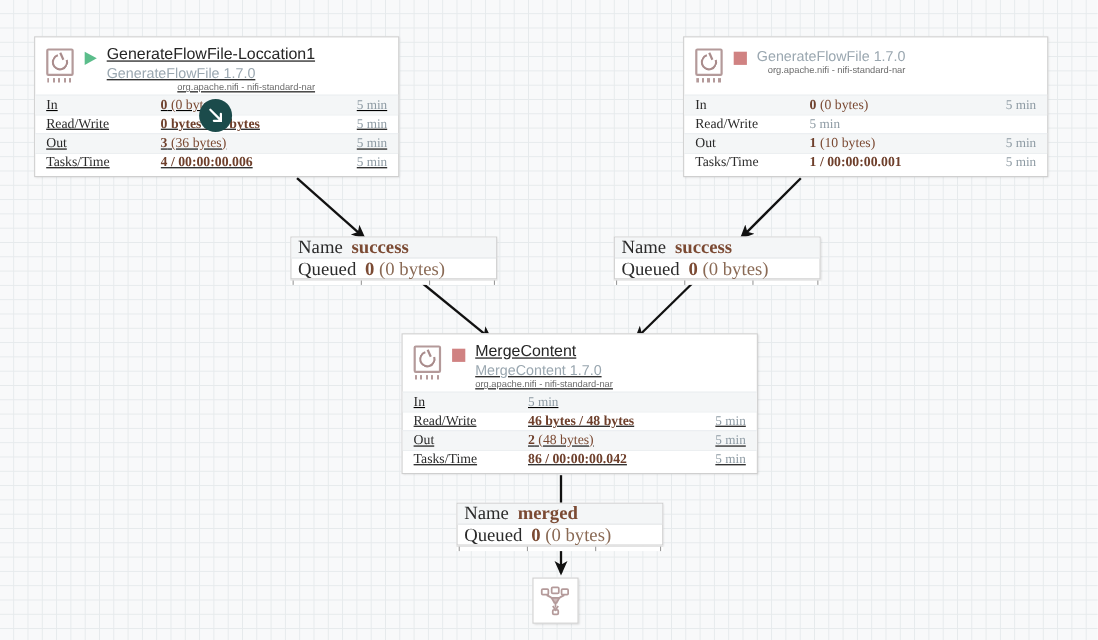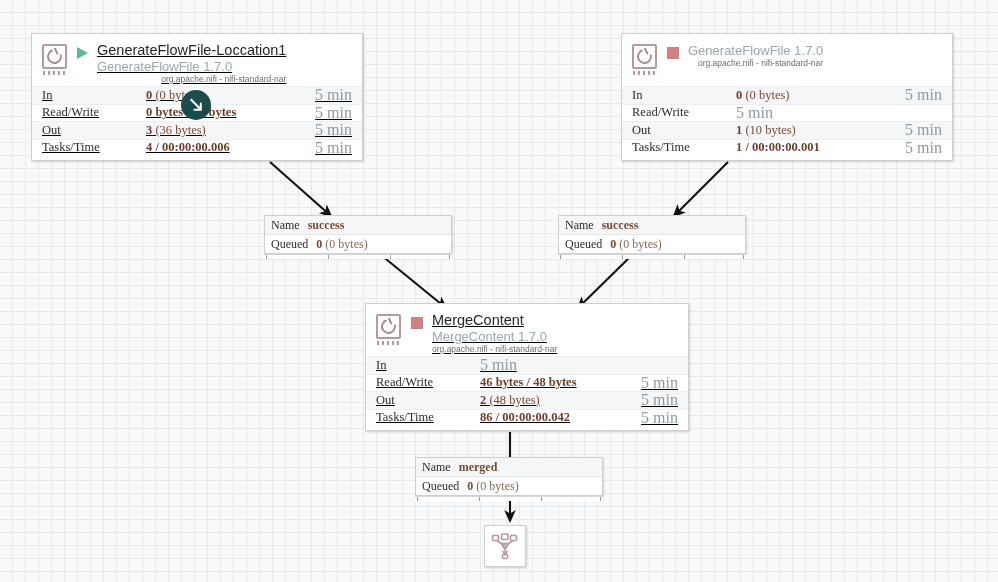--- a/index.html
+++ b/index.html
@@ -142,36 +142,36 @@
     flex: 1 1 auto;
     color: #7b4a33;
     white-space: nowrap;
     overflow: hidden;
   }
   .stat-value b { color: #6e3f2b; font-weight: bold; }
   .stat-time {
     flex: 0 0 auto;
     padding-right: 10px;
     color: #8d9aa3;
-    font-size: 16px;
+    font-size: 12px;
   }
 
   
   .connection {
     position: absolute;
     background: #ffffff;
     border: 1px solid #cfcfcf;
     box-shadow: 1px 1px 2px rgba(0,0,0,0.15);
     box-sizing: border-box;
   }
   .conn-row {
     display: flex;
     align-items: center;
     height: 19px;
-    font-size: 12px;
+    font-size: 17px;
     box-sizing: border-box;
     padding-left: 6px;
   }
   .conn-row.top { background: #f4f6f7; border-bottom: 1px solid #e4e7e9; }
   .conn-key { color: #2b2b2b; margin-right: 8px; }
   .conn-val { color: #7b4a33; font-weight: bold; }
   .conn-val .muted { color: #8a6a55; font-weight: normal; }
   .conn-bar {
     position: absolute;
     height: 5px;

